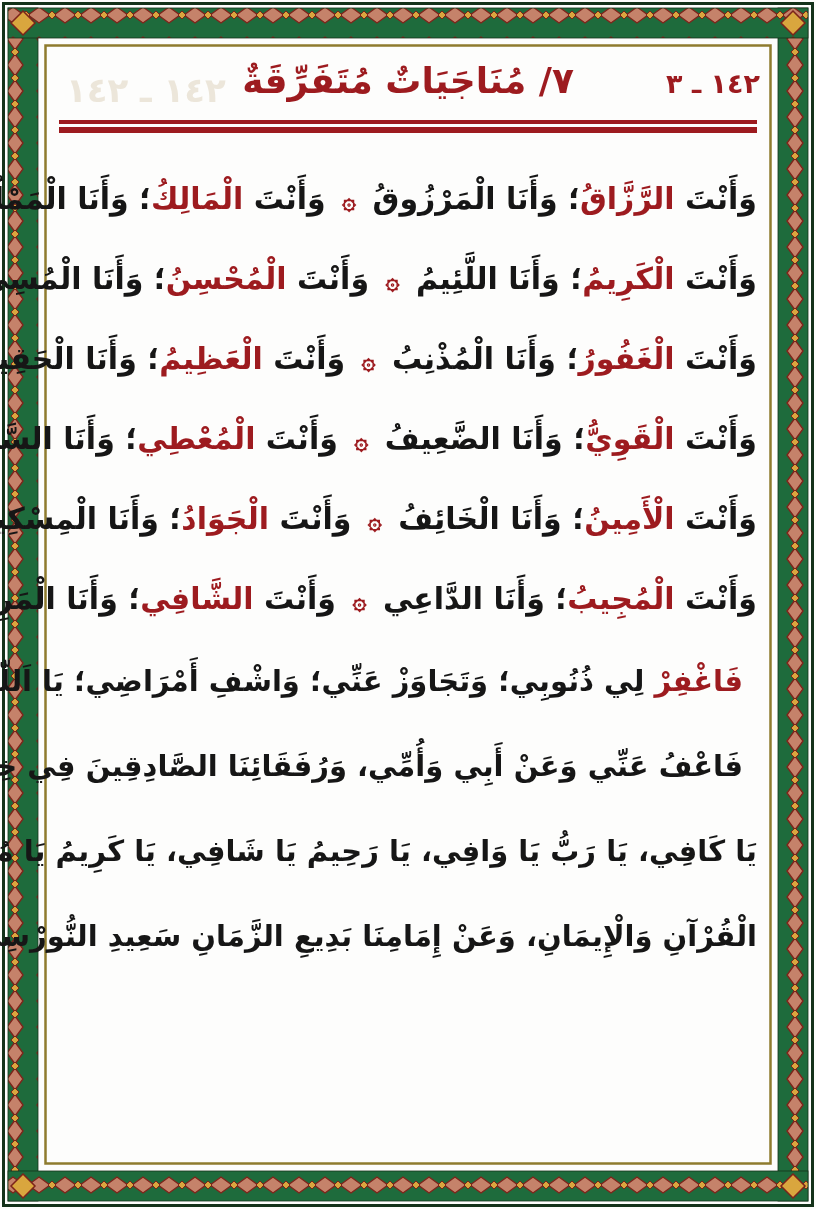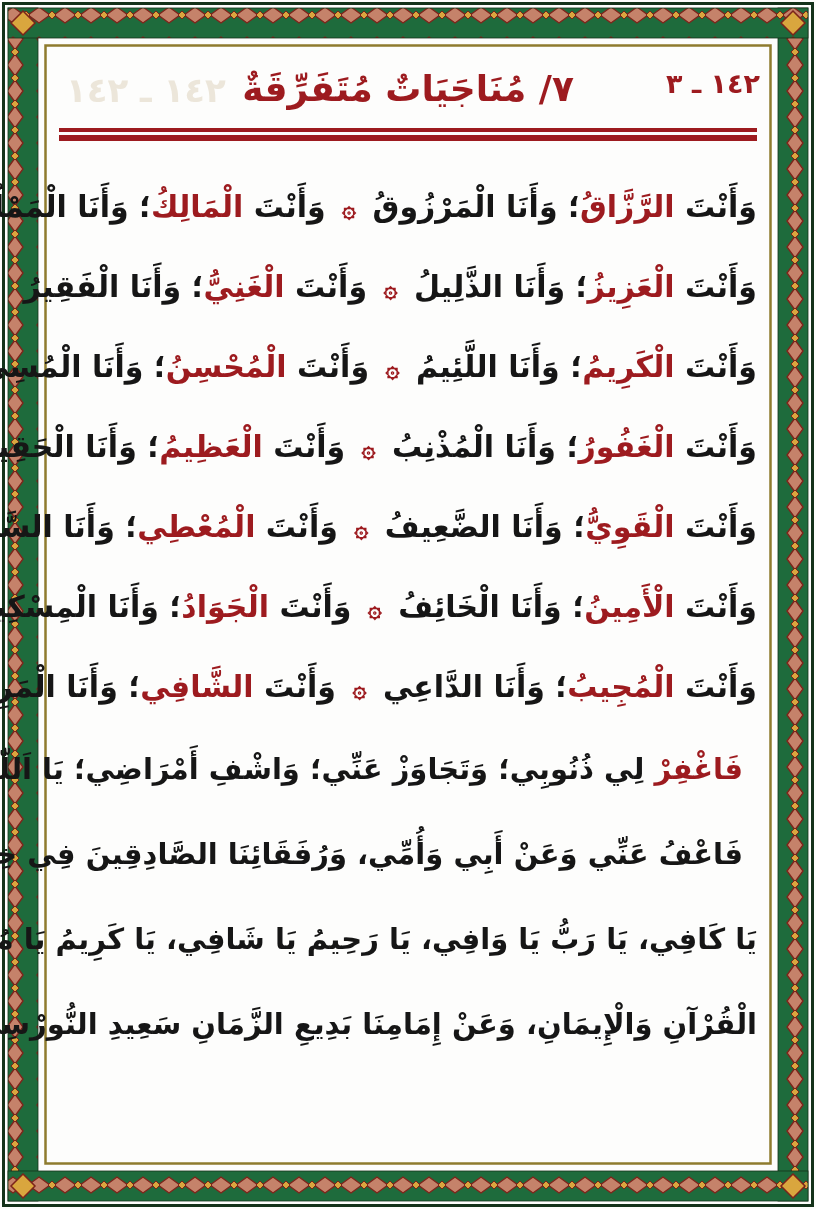--- a/index.html
+++ b/index.html
@@ -9,33 +9,33 @@
     background:#fdfdfc;
     overflow:hidden;
     font-family:"DejaVu Sans",sans-serif;
     direction:rtl;
   }
   .frame{position:absolute;top:0;right:0;left:0;bottom:0;}
   .content{
     position:absolute;
     top:48px;right:48px;bottom:48px;left:48px;
   }
-  .header{position:relative;height:80px;}
+  .header{position:relative;height:72px;}
   .ghost-num{
     position:absolute;right:auto;left:18px;top:22px;
     font-size:34px;font-weight:bold;
     color:var(--ghost,#ece6da);
     letter-spacing:2px;
     z-index:0;
   }
   .page-title{
     position:absolute;left:50%;top:12px;transform:translateX(-50%);
     font-size:36px;font-weight:bold;
     color:var(--maroon,#9d1b1f);
-    white-space:nowrap;z-index:1;margin-top:8px;
+    white-space:nowrap;z-index:1;
   }
   .page-num{
     position:absolute;right:8px;top:20px;
     font-size:27px;font-weight:bold;
     color:var(--maroon,#9d1b1f);
     white-space:nowrap;z-index:1;
   }
   .double-rule{margin:0 11px;}
   .double-rule .r1{height:4px;background:var(--maroon,#9d1b1f);}
   .double-rule .gap{height:3px;}
@@ -103,21 +103,20 @@
     </div>
 
     <div class="double-rule">
       <div class="r1"></div>
       <div class="gap"></div>
       <div class="r2"></div>
     </div>
 
     <div class="body-lines">
         <p class="line"><span class="seg-black">وَأَنْتَ </span><span class="seg-red">الرَّزَّاقُ</span><span class="seg-black">؛ وَأَنَا الْمَرْزُوقُ </span><span class="seg-rosette">۞</span><span class="seg-black"> وَأَنْتَ </span><span class="seg-red">الْمَالِكُ</span><span class="seg-black">؛ وَأَنَا الْمَمْلُوكُ</span></p>
-        <p class="line"><span class="seg-black">وَأَنْتَ </span><span class="seg-red">الْعَزِيزُ</span><span class="seg-black">؛ وَأَنَا الذَّلِيلُ </span><span class="seg-rosette">۞</span><span class="seg-black"> وَأَنْتَ </span><span class="seg-red">الْغَنِيُّ</span><span class="seg-black">؛ وَأَنَا الْفَقِيرُ</span></p>
         <p class="line"><span class="seg-black">وَأَنْتَ </span><span class="seg-red">الْكَرِيمُ</span><span class="seg-black">؛ وَأَنَا اللَّئِيمُ </span><span class="seg-rosette">۞</span><span class="seg-black"> وَأَنْتَ </span><span class="seg-red">الْمُحْسِنُ</span><span class="seg-black">؛ وَأَنَا الْمُسِيءُ</span></p>
         <p class="line"><span class="seg-black">وَأَنْتَ </span><span class="seg-red">الْغَفُورُ</span><span class="seg-black">؛ وَأَنَا الْمُذْنِبُ </span><span class="seg-rosette">۞</span><span class="seg-black"> وَأَنْتَ </span><span class="seg-red">الْعَظِيمُ</span><span class="seg-black">؛ وَأَنَا الْحَقِيرُ</span></p>
         <p class="line"><span class="seg-black">وَأَنْتَ </span><span class="seg-red">الْقَوِيُّ</span><span class="seg-black">؛ وَأَنَا الضَّعِيفُ </span><span class="seg-rosette">۞</span><span class="seg-black"> وَأَنْتَ </span><span class="seg-red">الْمُعْطِي</span><span class="seg-black">؛ وَأَنَا السَّائِلُ</span></p>
         <p class="line"><span class="seg-black">وَأَنْتَ </span><span class="seg-red">الْأَمِينُ</span><span class="seg-black">؛ وَأَنَا الْخَائِفُ </span><span class="seg-rosette">۞</span><span class="seg-black"> وَأَنْتَ </span><span class="seg-red">الْجَوَادُ</span><span class="seg-black">؛ وَأَنَا الْمِسْكِينُ</span></p>
         <p class="line"><span class="seg-black">وَأَنْتَ </span><span class="seg-red">الْمُجِيبُ</span><span class="seg-black">؛ وَأَنَا الدَّاعِي </span><span class="seg-rosette">۞</span><span class="seg-black"> وَأَنْتَ </span><span class="seg-red">الشَّافِي</span><span class="seg-black">؛ وَأَنَا الْمَرِيضُ</span></p>
         <p class="line tall indent"><span class="seg-red">فَاغْفِرْ</span><span class="seg-black"> لِي ذُنُوبِي؛ وَتَجَاوَزْ عَنِّي؛ وَاشْفِ أَمْرَاضِي؛ يَا اَللّٰهُ</span></p>
         <p class="line tall indent"><span class="seg-black">فَاعْفُ عَنِّي وَعَنْ أَبِي وَأُمِّي، وَرُفَقَائِنَا الصَّادِقِينَ فِي خِدْمَةِ</span></p>
         <p class="line tall"><span class="seg-black">يَا كَافِي، يَا رَبُّ يَا وَافِي، يَا رَحِيمُ يَا شَافِي، يَا كَرِيمُ يَا مُعَافِي!</span></p>
         <p class="line tall"><span class="seg-black">الْقُرْآنِ وَالْإِيمَانِ، وَعَنْ إِمَامِنَا بَدِيعِ الزَّمَانِ سَعِيدِ النُّورْسِيِّ،</span></p>
       </div>

